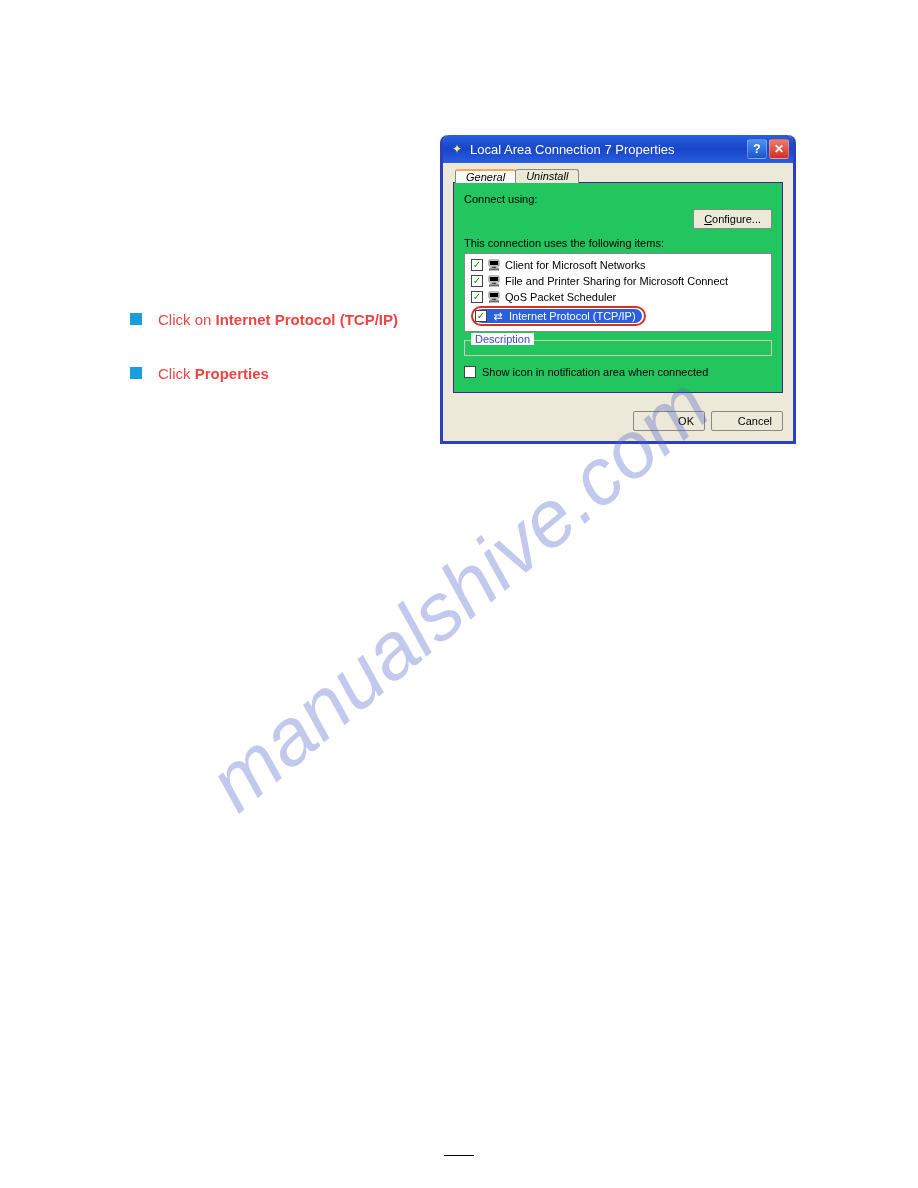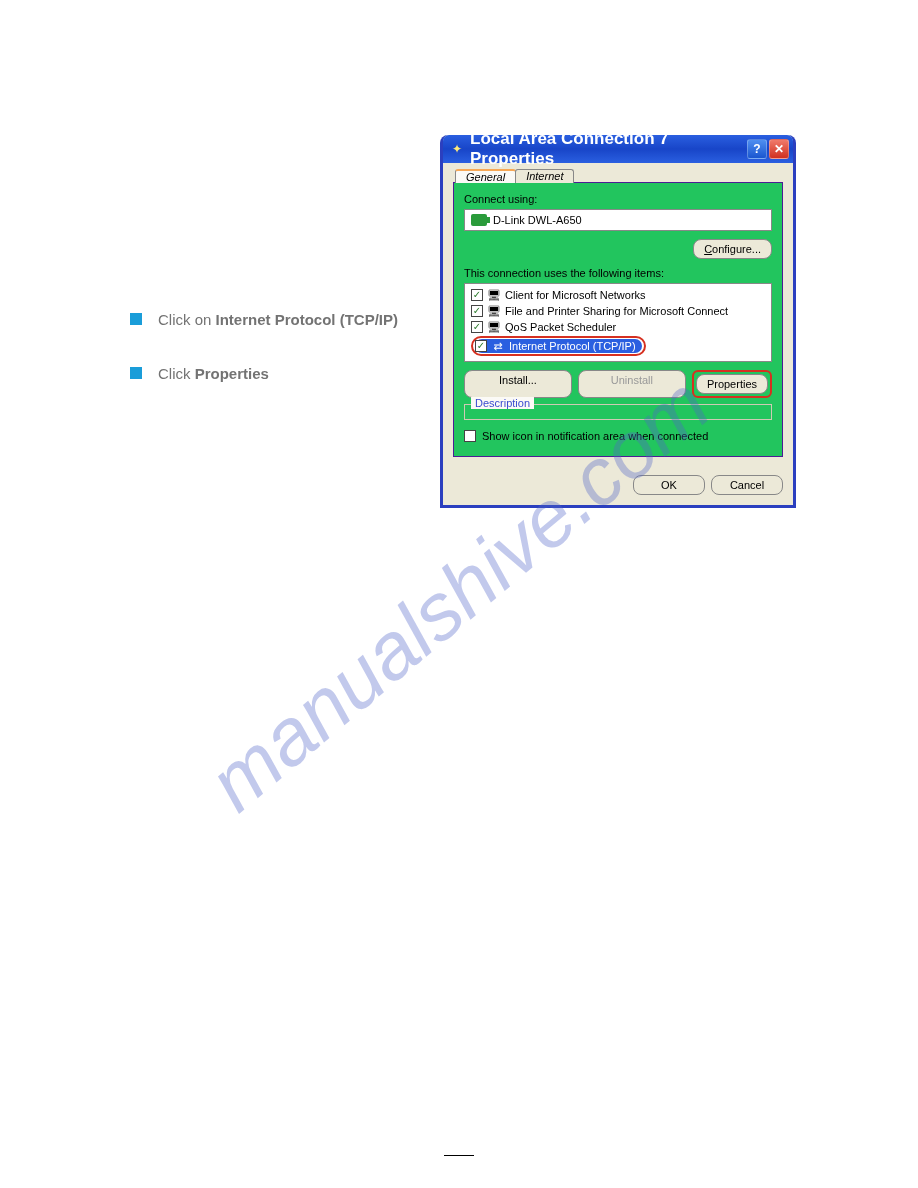--- a/index.html
+++ b/index.html
@@ -27,21 +27,21 @@
   }
   .instructions {
     position: absolute;
     left: 130px;
     top: 310px;
     width: 290px;
   }
   .instr-item {
     margin-bottom: 34px;
     font-size: 15px;
-    color: #737373;
+    color: #ef4444;
     display: flex;
     align-items: flex-start;
   }
   .bullet {
     width: 12px;
     height: 12px;
     background: #1a9dd9;
     margin-right: 16px;
     margin-top: 3px;
     flex-shrink: 0;
@@ -72,22 +72,22 @@
   .title-icon {
     width: 16px; height: 16px;
     margin-right: 5px;
     display: inline-flex;
     align-items: center; justify-content: center;
     color: #ffe97a;
     font-size: 12px;
   }
   .title-text {
     color: #fff;
-    font-weight: bold;
-    font-size: 17px;
+    font-weight: normal;
+    font-size: 13px;
     flex: 1;
   }
   .title-btn {
     width: 20px; height: 20px;
     margin-left: 2px;
     border-radius: 3px;
     display: flex; align-items: center; justify-content: center;
     font-weight: bold;
     color: #fff;
     font-size: 12px;
@@ -127,25 +127,25 @@
     align-items:center;
     gap:6px;
     margin-bottom:8px;
   }
   .nic-icon { width:16px; height:12px; background:#2a9b3a; border-radius:2px; position:relative;}
   .nic-icon::after{content:"";position:absolute;right:-3px;top:3px;width:3px;height:6px;background:#2a9b3a;}
   .right-row { display:flex; justify-content:flex-end; margin-bottom:8px;}
   .xp-btn {
     background:#ece9d8;
     border:1px solid #888;
-    border-radius:8px;
+    border-radius:2px;
     padding:3px 10px;
     font-size:11px;
     min-width:72px;
-    text-align:center;
+    text-align:right;
   }
   .xp-btn.disabled { color:#999; }
   .items-box {
     border:1px solid #888;
     background:#fff;
     padding:3px 4px 4px 4px;
     margin-bottom:8px;
   }
   .item-row {
     display:flex; align-items:center; gap:4px;
@@ -227,28 +227,24 @@
 <div class="xp-window">
   <div class="titlebar">
     <span class="title-icon">✦</span>
     <span class="title-text">Local Area Connection 7 Properties</span>
     <div class="title-btn help-btn">?</div>
     <div class="title-btn close-btn">✕</div>
   </div>
   <div class="dialog-body">
     <div class="tabs">
       <div class="tab active">General</div>
-      <div class="tab">Internet</div>
+      <div class="tab">Uninstall</div>
     </div>
     <div class="tab-panel">
       <div class="label">Connect using:</div>
-      <div class="device-box">
-        <span class="nic-icon"></span>
-        <span>D-Link DWL-A650</span>
-      </div>
       <div class="right-row">
         <div class="xp-btn"><u>C</u><span>onfigure...</span></div>
       </div>
       <div class="label">This connection uses the following items:</div>
       <div class="items-box">
         <div class="item-row">
           <span class="item-chk">✓</span>
           <span class="item-icn">🖥</span>
           <span>Client for Microsoft Networks</span>
         </div>
@@ -265,27 +261,20 @@
         <div class="item-row">
           <span class="red-circle-row">
             <span class="item-highlight">
               <span class="item-chk">✓</span>
               <span class="item-icn" style="color:#fff;">⇄</span>
               <span>Internet Protocol (TCP/IP)</span>
             </span>
           </span>
         </div>
       </div>
-      <div class="btn-row3">
-        <div class="xp-btn"><span>Install...</span></div>
-        <div class="xp-btn disabled"><span>Uninstall</span></div>
-        <span class="red-circle-btn">
-          <div class="xp-btn"><span>Properties</span></div>
-        </span>
-      </div>
       <div class="desc-box">
         <div class="desc-title">Description</div>
       </div>
       <div class="show-row">
         <span class="item-chk" style="color:transparent;">✓</span>
         <span>Show icon in notification area when connected</span>
       </div>
     </div>
   </div>
   <div class="dialog-footer">

